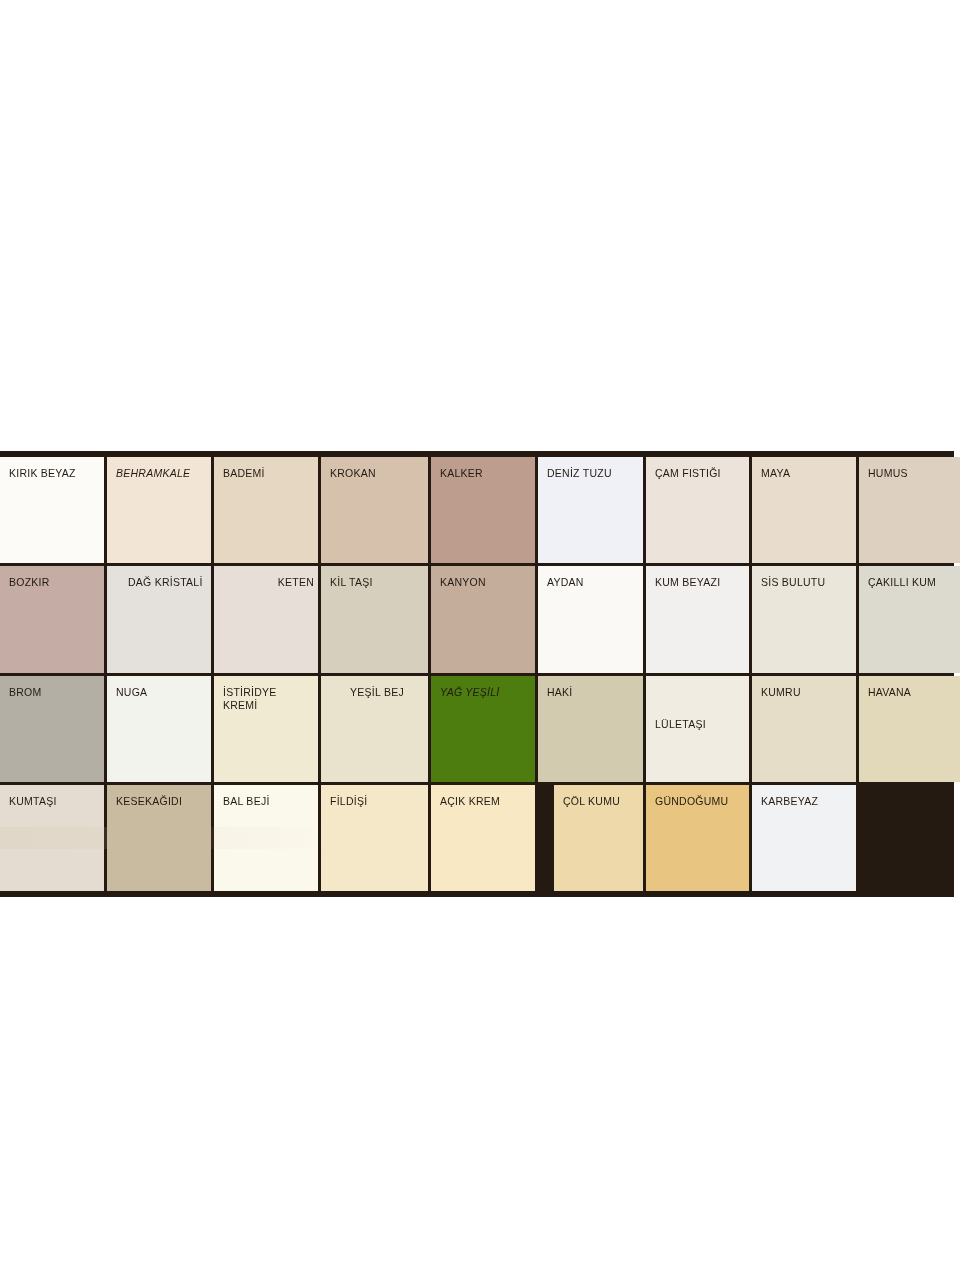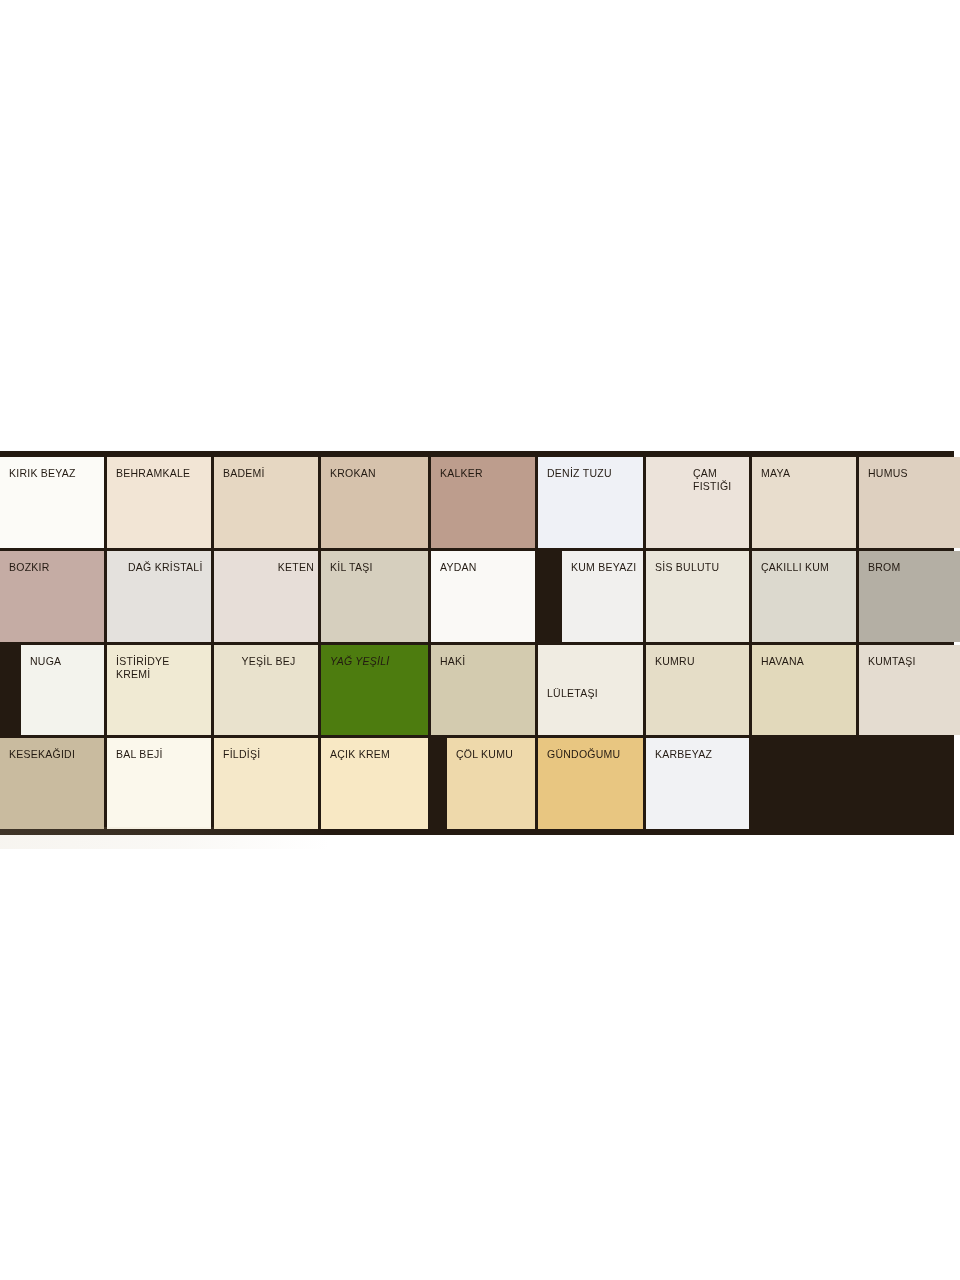--- a/index.html
+++ b/index.html
@@ -15,21 +15,21 @@
     font-family: "Liberation Sans", sans-serif;
     overflow: hidden;
   }
 
   
   #palette-chart {
     position: absolute;
     left: 0;
     top: 451px;
     width: 954px;
-    height: 384px;
+    height: 446px;
     box-sizing: border-box;
     background: #241a11;      
     display: grid;
     grid-template-columns: 104px 104px 104px 107px 104px 105px 103px 104px 103px;
     grid-auto-rows: 1fr;
     gap: 3px;
     padding: 3px 0 3px 0;
     border-top: 3px solid #241a11;
     border-bottom: 3px solid #241a11;
   }
@@ -71,71 +71,74 @@
   }
 </style>
 </head>
 <body>
 
 <div id="palette-chart" style="background: rgb(36, 26, 17);">
     <div class="swatch" style="background: rgb(252, 251, 247);">
       <span class="swatch-label" style="color: rgb(35, 26, 18);">KIRIK BEYAZ</span>
     </div>
     <div class="swatch" style="background: rgb(242, 229, 213);">
-      <span class="swatch-label" style="color: rgb(35, 26, 18);">BEHRAMKALE</span>
+      <span class="swatch-label" style="color: rgb(35, 26, 18); font-style: italic;">BEHRAMKALE</span>
     </div>
     <div class="swatch" style="background: rgb(230, 215, 194);">
       <span class="swatch-label" style="color: rgb(35, 26, 18);">BADEMİ</span>
     </div>
     <div class="swatch" style="background: rgb(214, 194, 172);">
       <span class="swatch-label" style="color: rgb(35, 26, 18);">KROKAN</span>
     </div>
     <div class="swatch" style="background: rgb(189, 157, 141);">
       <span class="swatch-label" style="color: rgb(35, 26, 18);">KALKER</span>
     </div>
     <div class="swatch" style="background: rgb(239, 241, 246);">
       <span class="swatch-label" style="color: rgb(35, 26, 18);">DENİZ TUZU</span>
     </div>
     <div class="swatch" style="background: rgb(236, 227, 218);">
-      <span class="swatch-label" style="color: rgb(35, 26, 18); margin-left: 38px;">ÇAM FISTIĞI</span>
+      <span class="swatch-label" style="color: rgb(35, 26, 18);">ÇAM FISTIĞI</span>
     </div>
     <div class="swatch" style="background: rgb(232, 221, 205);">
       <span class="swatch-label" style="color: rgb(35, 26, 18);">MAYA</span>
     </div>
     <div class="swatch" style="background: rgb(222, 208, 192);">
       <span class="swatch-label" style="color: rgb(35, 26, 18);">HUMUS</span>
     </div>
     <div class="swatch" style="background: rgb(197, 172, 164);">
       <span class="swatch-label" style="color: rgb(35, 26, 18);">BOZKIR</span>
     </div>
     <div class="swatch" style="background: rgb(228, 225, 221);">
       <span class="swatch-label" style="color: rgb(35, 26, 18); padding-left: 12px;">DAĞ KRİSTALİ</span>
     </div>
     <div class="swatch" style="background: rgb(231, 222, 216); text-align: right;">
       <span class="swatch-label" style="color: rgb(35, 26, 18);">KETEN</span>
     </div>
     <div class="swatch" style="background: rgb(214, 207, 190);">
       <span class="swatch-label" style="color: rgb(35, 26, 18);">KİL TAŞI</span>
     </div>
+    <div class="swatch" style="background: rgb(197, 173, 156);">
+      <span class="swatch-label" style="color: rgb(35, 26, 18);">KANYON</span>
+    </div>
     <div class="swatch" style="background: rgb(250, 249, 246); padding-left: 12px;">
       <span class="swatch-label" style="color: rgb(35, 26, 18);">AYDAN</span>
     </div>
-    <div class="swatch" style="background: rgb(241, 240, 238); margin-left: 24px;">
+    <div class="swatch" style="background: rgb(241, 240, 238);">
       <span class="swatch-label" style="color: rgb(35, 26, 18);">KUM BEYAZI</span>
     </div>
     <div class="swatch" style="background: rgb(234, 230, 218);">
       <span class="swatch-label" style="color: rgb(35, 26, 18);">SİS BULUTU</span>
     </div>
     <div class="swatch" style="background: rgb(220, 217, 206);">
       <span class="swatch-label" style="color: rgb(35, 26, 18);">ÇAKILLI KUM</span>
     </div>
     <div class="swatch" style="background: rgb(180, 175, 164);">
       <span class="swatch-label" style="color: rgb(35, 26, 18);">BROM</span>
     </div>
-    <div class="swatch" style="background: rgb(243, 243, 237); margin-left: 21px;">
+    <div class="swatch" style="background: rgb(243, 243, 237);">
       <span class="swatch-label" style="color: rgb(35, 26, 18);">NUGA</span>
     </div>
     <div class="swatch" style="background: rgb(240, 234, 211);">
       <span class="swatch-label" style="color: rgb(35, 26, 18);">İSTİRİDYE
 KREMİ</span>
     </div>
     <div class="swatch" style="background: rgb(233, 226, 205);">
       <span class="swatch-label" style="color: rgb(35, 26, 18); text-align: center;">YEŞİL BEJ</span>
     </div>
     <div class="swatch" style="background: #4d7c0f; font-style: italic;">

